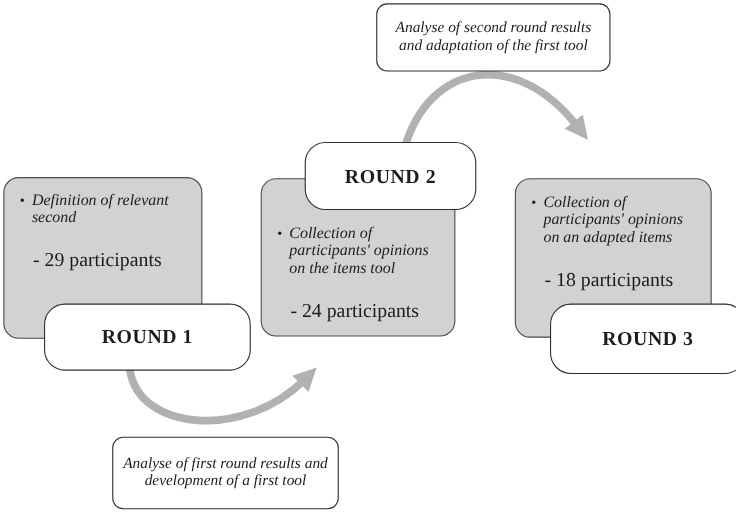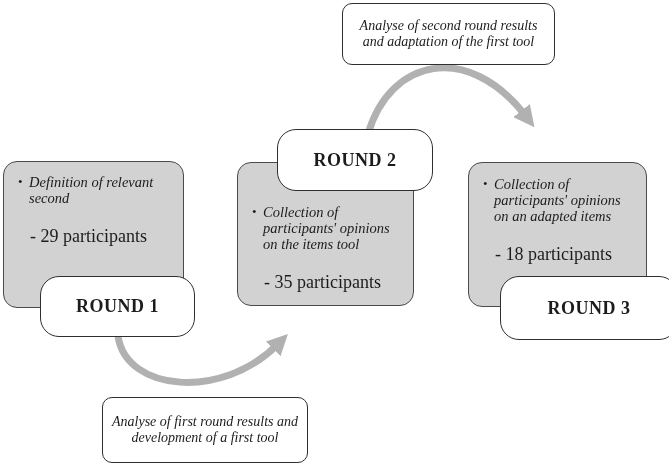--- a/index.html
+++ b/index.html
@@ -80,21 +80,21 @@
   .annotation-box .annotation-text {
     font-style: italic;
     font-size: 14px;
     line-height: 1.15;
     color: var(--text, #1c1c1c);
   }
   
   #stage1 { left: 3px;   top: 161px; width: 181px; height: 147px; padding: 13px 16px 0 14px; }
   #stage2 { left: 237px; top: 162px; width: 177px; height: 144px; padding: 42px 12px 0 14px; }
   #stage3 { left: 468px; top: 162px; width: 179px; height: 145px; padding: 14px 12px 0 14px; }
-  #label1 { left: 40px;  top: 276px; width: 155px; height: 61px; }
+  #label1 { left: 40px;  top: 276px; width: 188px; height: 61px; }
   #label2 { left: 277px; top: 129px; width: 156px; height: 62px; }
   #label3 { left: 500px; top: 276px; width: 178px; height: 64px; }
   #note-top    { left: 342px; top: 3px;   width: 213px; height: 62px; }
   #note-top .annotation-text    { width: 190px; }
   #note-bottom { left: 102px; top: 397px; width: 206px; height: 66px; }
   #note-bottom .annotation-text { width: 188px; }
 </style>
 </head>
 <body>
 
@@ -119,21 +119,21 @@
   </div>
   <div class="round-label-box" id="label1">
     <span class="round-label">ROUND 1</span>
   </div>
 
   <div class="stage-box" id="stage2">
     <div class="bullet-item">
       <span class="bullet-marker">•</span>
       <span>Collection of participants' opinions on the items tool</span>
     </div>
-    <div class="participants">- 35 participants</div>
+    <div class="participants">- 24 participants</div>
   </div>
   <div class="round-label-box" id="label2">
     <span class="round-label">ROUND 2</span>
   </div>
 
   <div class="stage-box" id="stage3">
     <div class="bullet-item">
       <span class="bullet-marker">•</span>
       <span>Collection of participants' opinions on an adapted items</span>
     </div>

